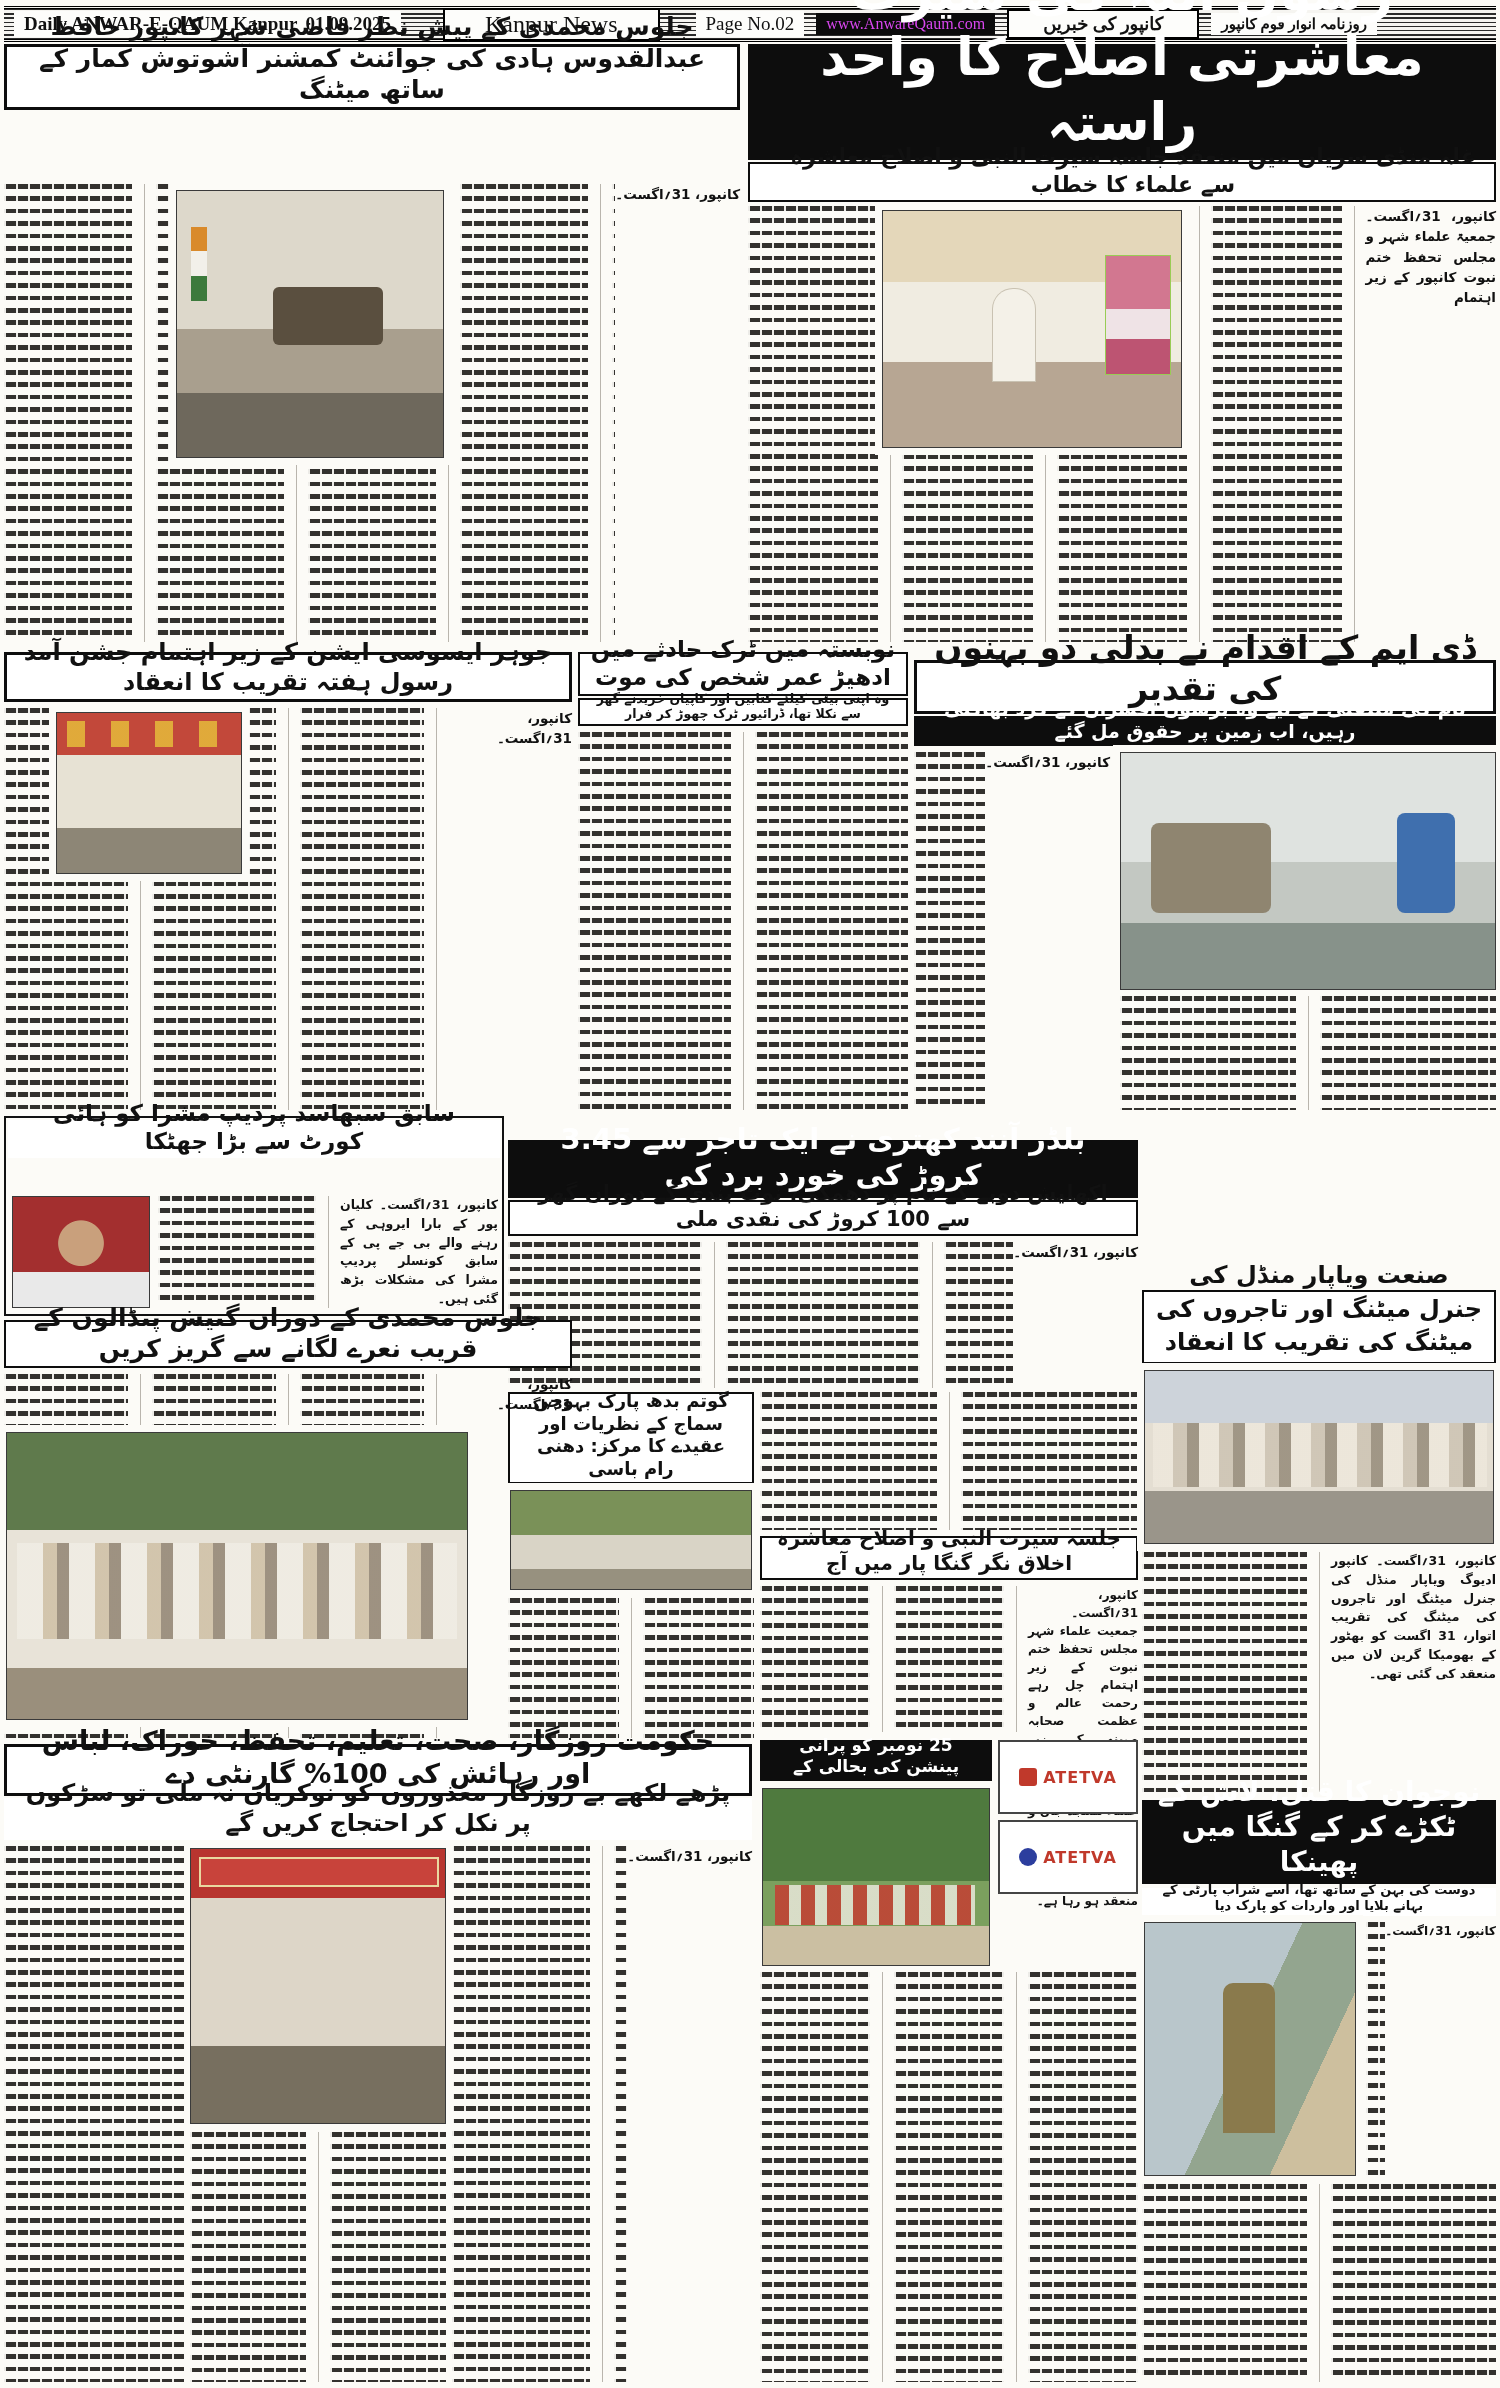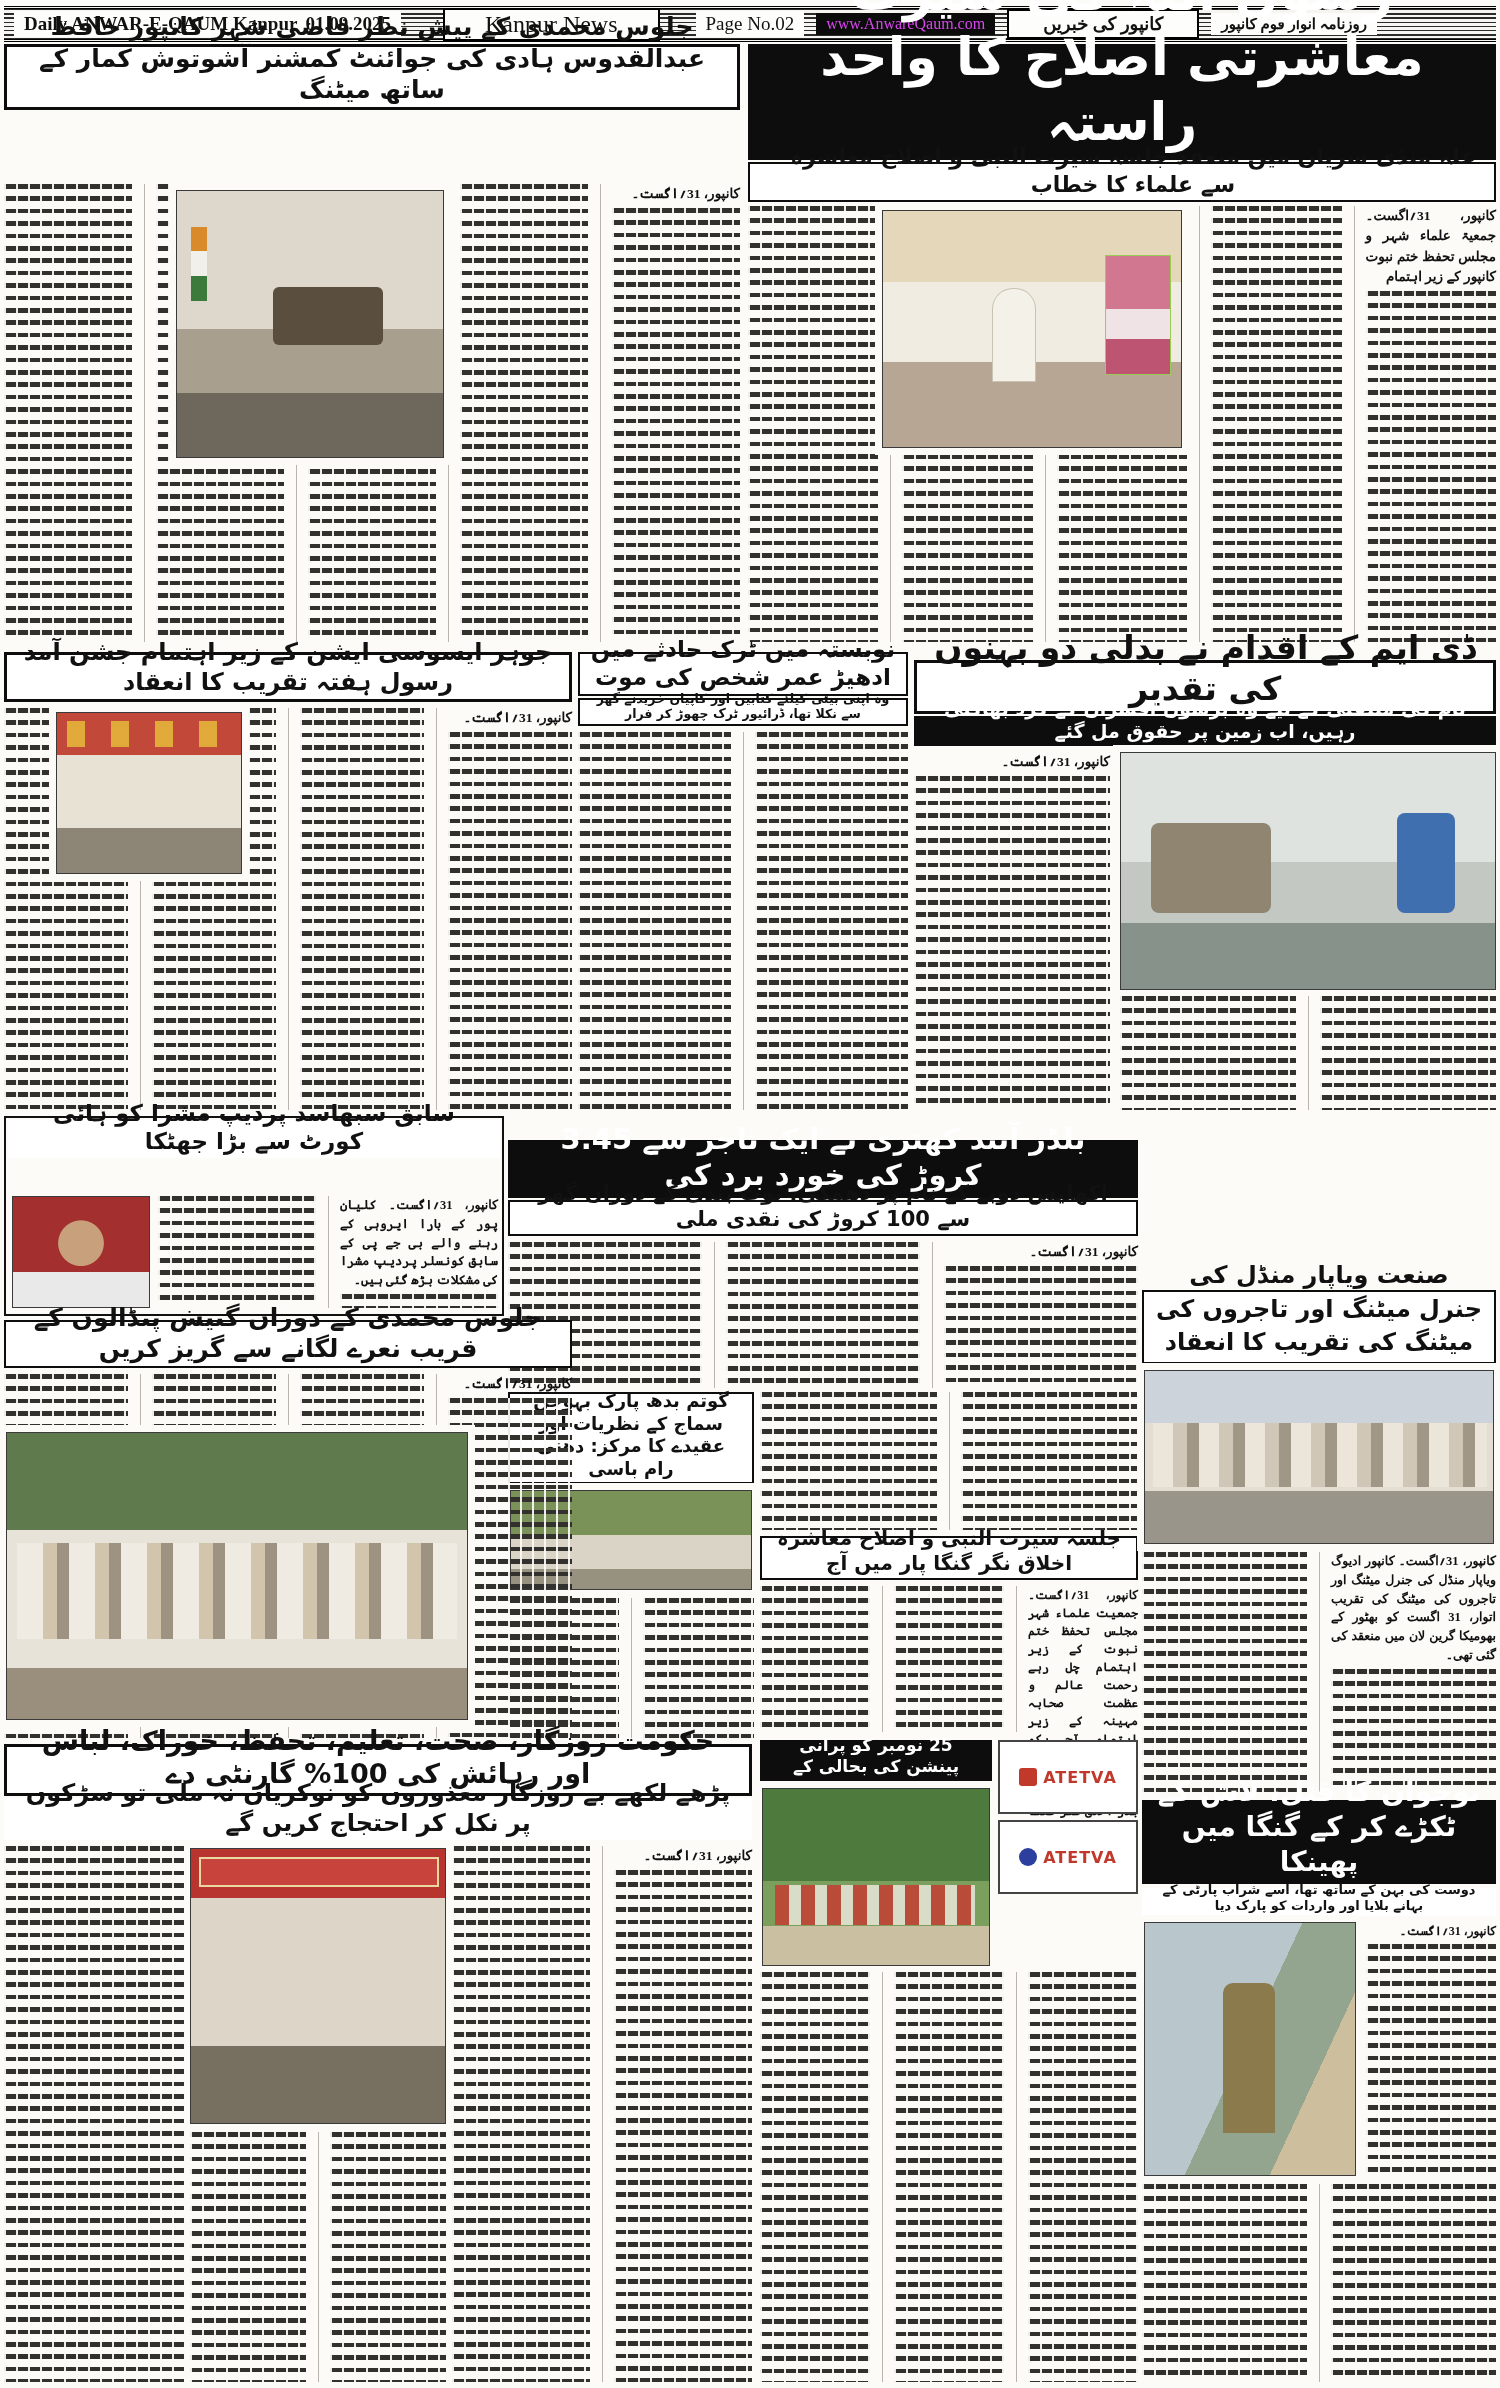--- a/index.html
+++ b/index.html
@@ -15,21 +15,21 @@
     font-family:"Liberation Serif",serif;font-size:19px;display:flex;align-items:flex-end;gap:8px;}
   .chip.boxed{border:2px solid #000;}
   .chip.inverse{background:#0b0b0b;color:#d946ef;font-size:16px;}
   
   .hl{border:3px solid #0d0d0d;background:#fff;display:flex;align-items:flex-end;justify-content:center;
       text-align:center;font-weight:bold;line-height:1.25;padding:2px 10px;}
   .hl.black{background:#0d0d0d;color:#fff;border-color:#0d0d0d;}
   .hl.noborder{border:none;}
   
   .cols{display:flex;gap:12px;height:100%;direction:rtl;}
-  .cols>div{flex:1;display:flex;flex-direction:column;min-width:0;font-family:Liberation Serif, serif;}
+  .cols>div{flex:1;display:flex;flex-direction:row;min-width:0;}
   .cols>div:not(:last-child){border-left:1px solid #b9b5ad;padding-left:11px;}
   .fill{flex:1;
     background-image:
       repeating-linear-gradient(to right, rgba(252,251,247,0.92) 0 2px, transparent 2px 12px),
       repeating-linear-gradient(to bottom, #33312e 0 4.6px, transparent 4.6px 12.4px);}
   .lead{font-size:13.5px;line-height:1.5;text-align:justify;margin:0 0 4px 0;font-weight:bold;}
   
   .photo{border:1px solid #3a3a3a;box-shadow:0 0 0 7px #fcfbf7;overflow:hidden;}
 </style>
 </head>

